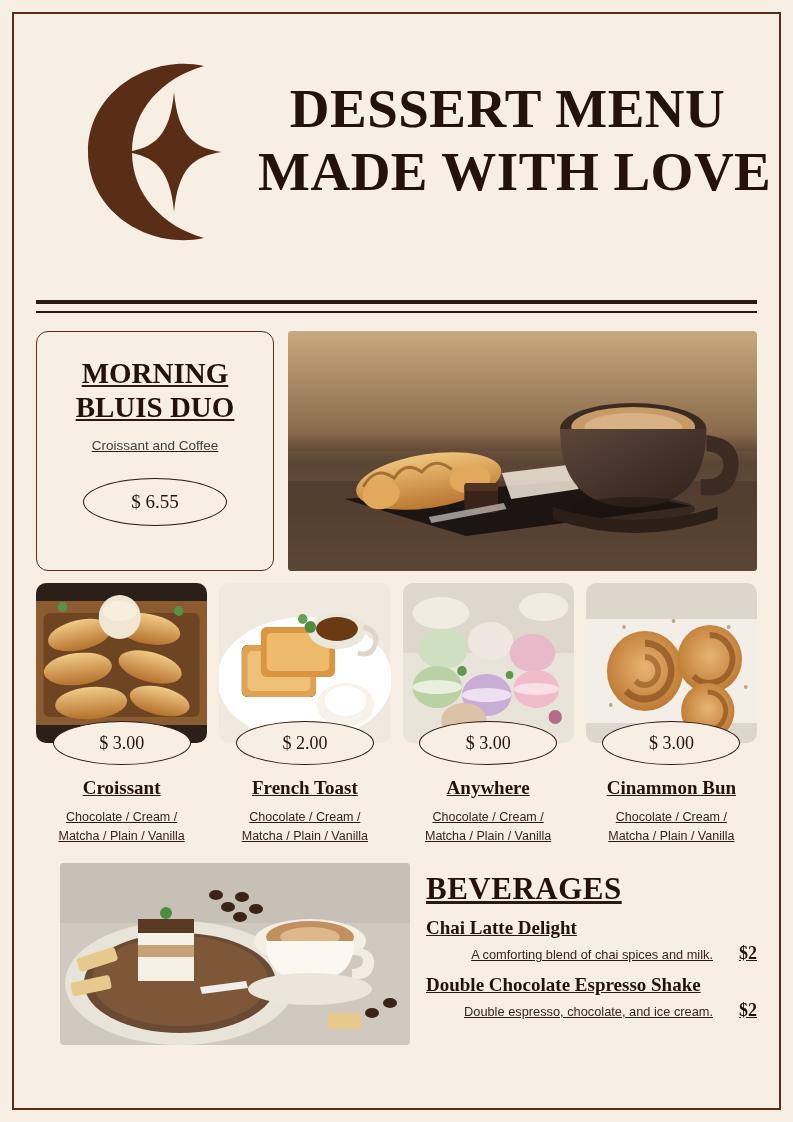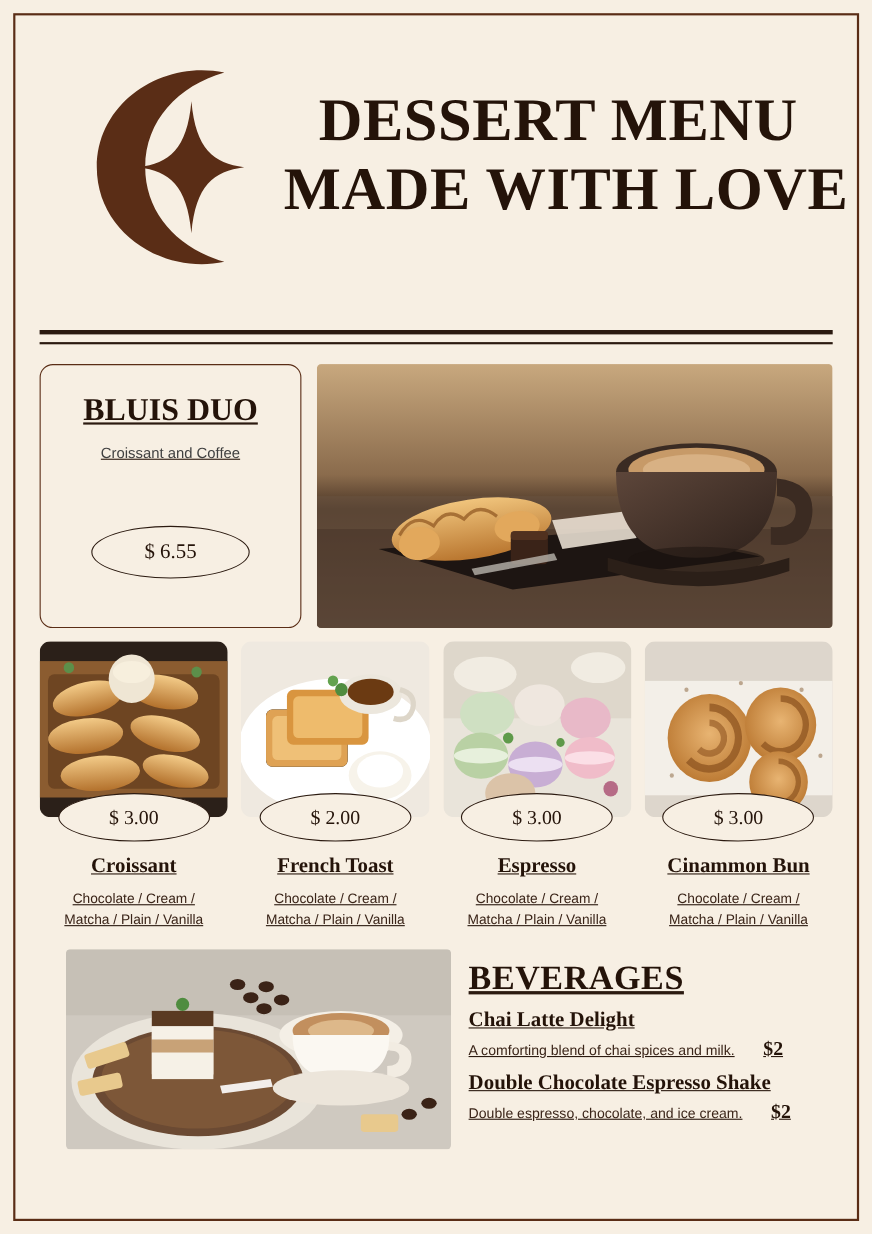--- a/index.html
+++ b/index.html
@@ -198,21 +198,21 @@
   .bev-item { margin-top: 10px; }
   .bev-name {
     font-family: "Liberation Serif", serif;
     font-weight: bold;
     font-size: 19px;
     color: #241309;
   }
   .bev-row {
     display: flex;
     align-items: baseline;
-    justify-content: flex-start;
+    justify-content: flex-end;
     margin-top: 4px;
     gap: 10px;
   }
   .bev-desc { font-size: 12.8px; color:#3a2418; }
   .bev-price {
     font-family: "Liberation Serif", serif;
     font-weight: bold;
     font-size: 18px;
     color: #241309;
     min-width: 34px;
@@ -244,20 +244,21 @@
       </div>
     </div>
 
     <div class="rule-wrap">
       <div class="rule-thick"></div>
       <div class="rule-thin"></div>
     </div>
 
     <div class="feature">
       <div class="feature-card">
+        <div class="feature-title">MORNING</div>
         <div class="feature-title">BLUIS DUO</div>
         <div class="feature-desc">Croissant and Coffee</div>
         <div class="price-pill">$ 6.55</div>
       </div>
 
       <div class="feature-photo">
         <div class="ph">
           <svg viewBox="0 0 500 240" preserveAspectRatio="none" aria-hidden="true">
             <defs>
               <linearGradient id="fbg" x1="0" y1="0" x2="0" y2="1">
@@ -401,21 +402,21 @@
                 <ellipse cx="140" cy="106" rx="24" ry="6" fill="#fbdfe6"></ellipse>
                 <ellipse cx="64" cy="138" rx="24" ry="18" fill="#dbc3a8"></ellipse>
               </g>
               <circle cx="62" cy="88" r="5" fill="#5f9a4a"></circle>
               <circle cx="112" cy="92" r="4" fill="#5f9a4a"></circle>
               <circle cx="160" cy="134" r="7" fill="#b66b86"></circle>
             </svg>
           </div>
         </div>
         <div class="item-price">$ 3.00</div>
-        <div class="item-name">Espresso</div>
+        <div class="item-name">Anywhere</div>
         <div class="item-opts">
           <div>Chocolate / Cream /</div>
           <div>Matcha / Plain / Vanilla</div>
         </div>
       </div>
 
       <div class="item">
         <div class="item-photo">
           <div class="ph">
             <svg viewBox="0 0 180 160" preserveAspectRatio="none" aria-hidden="true">

